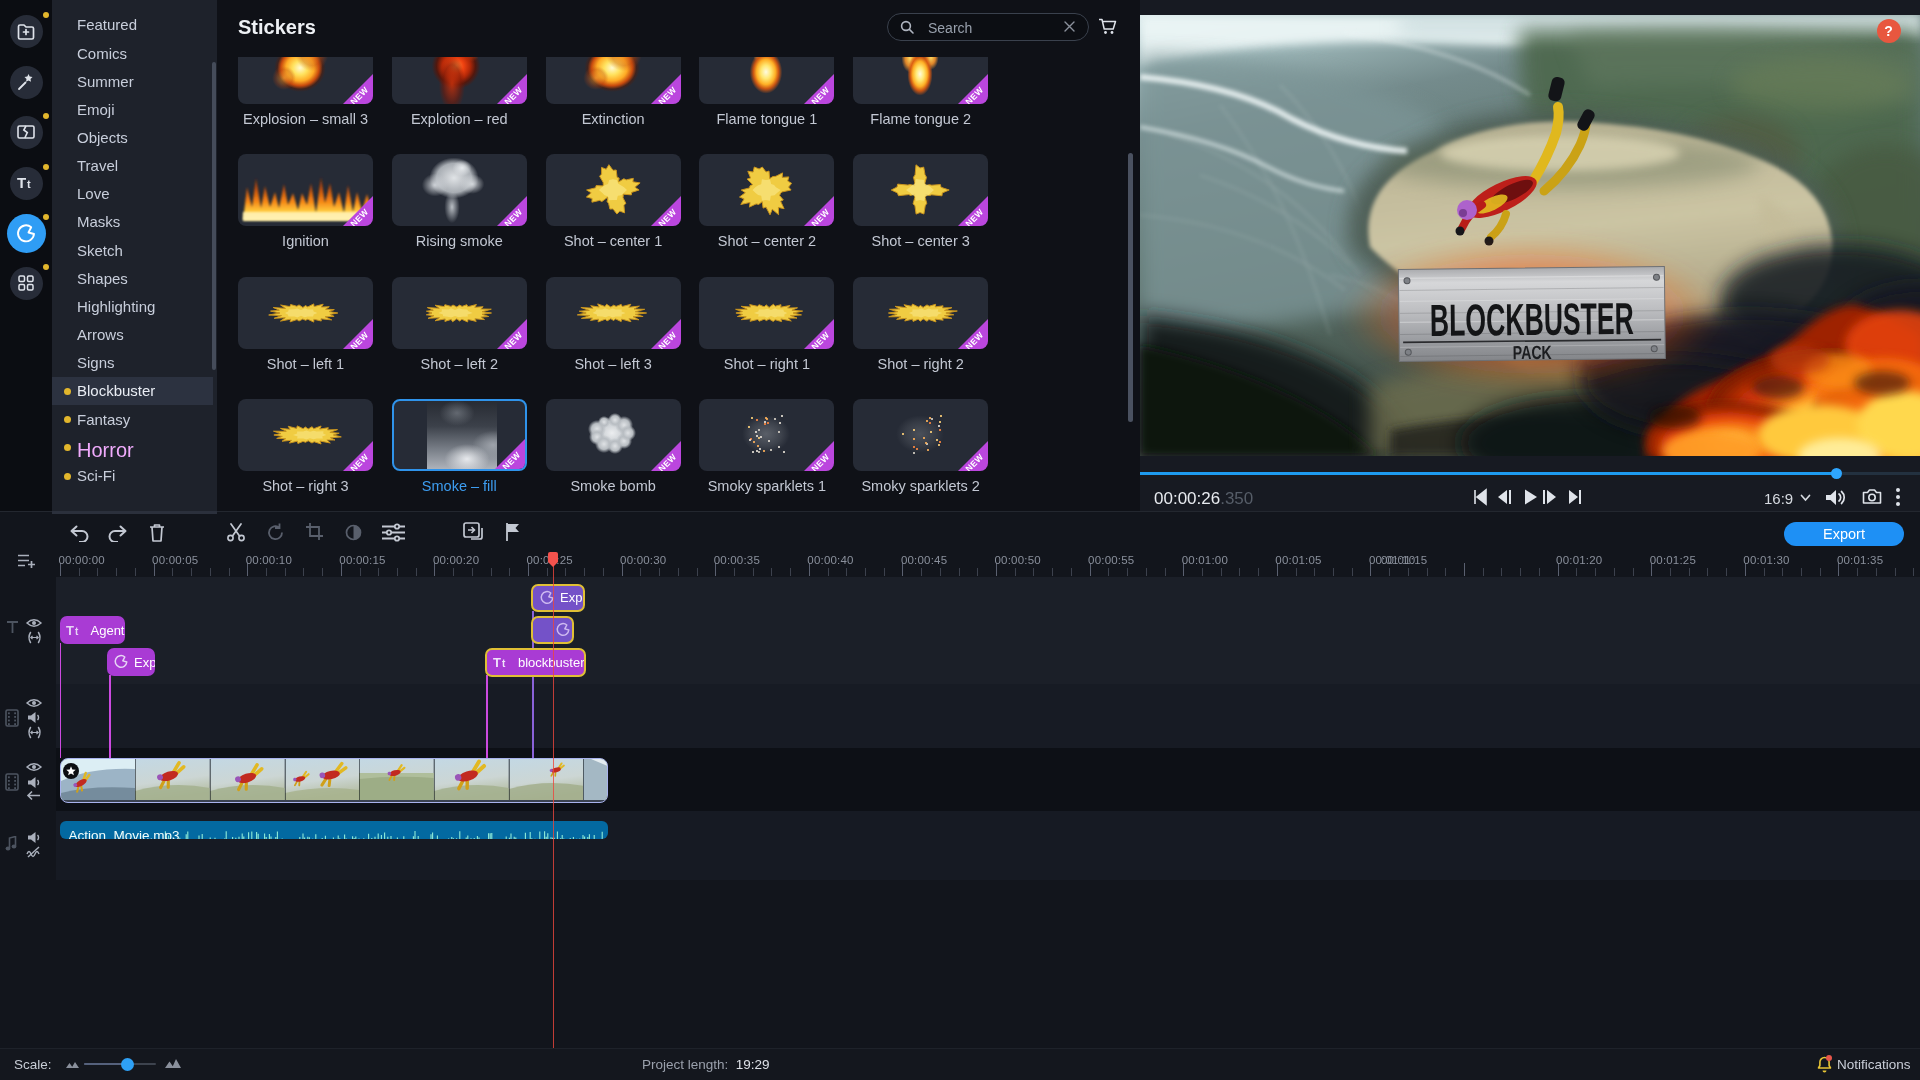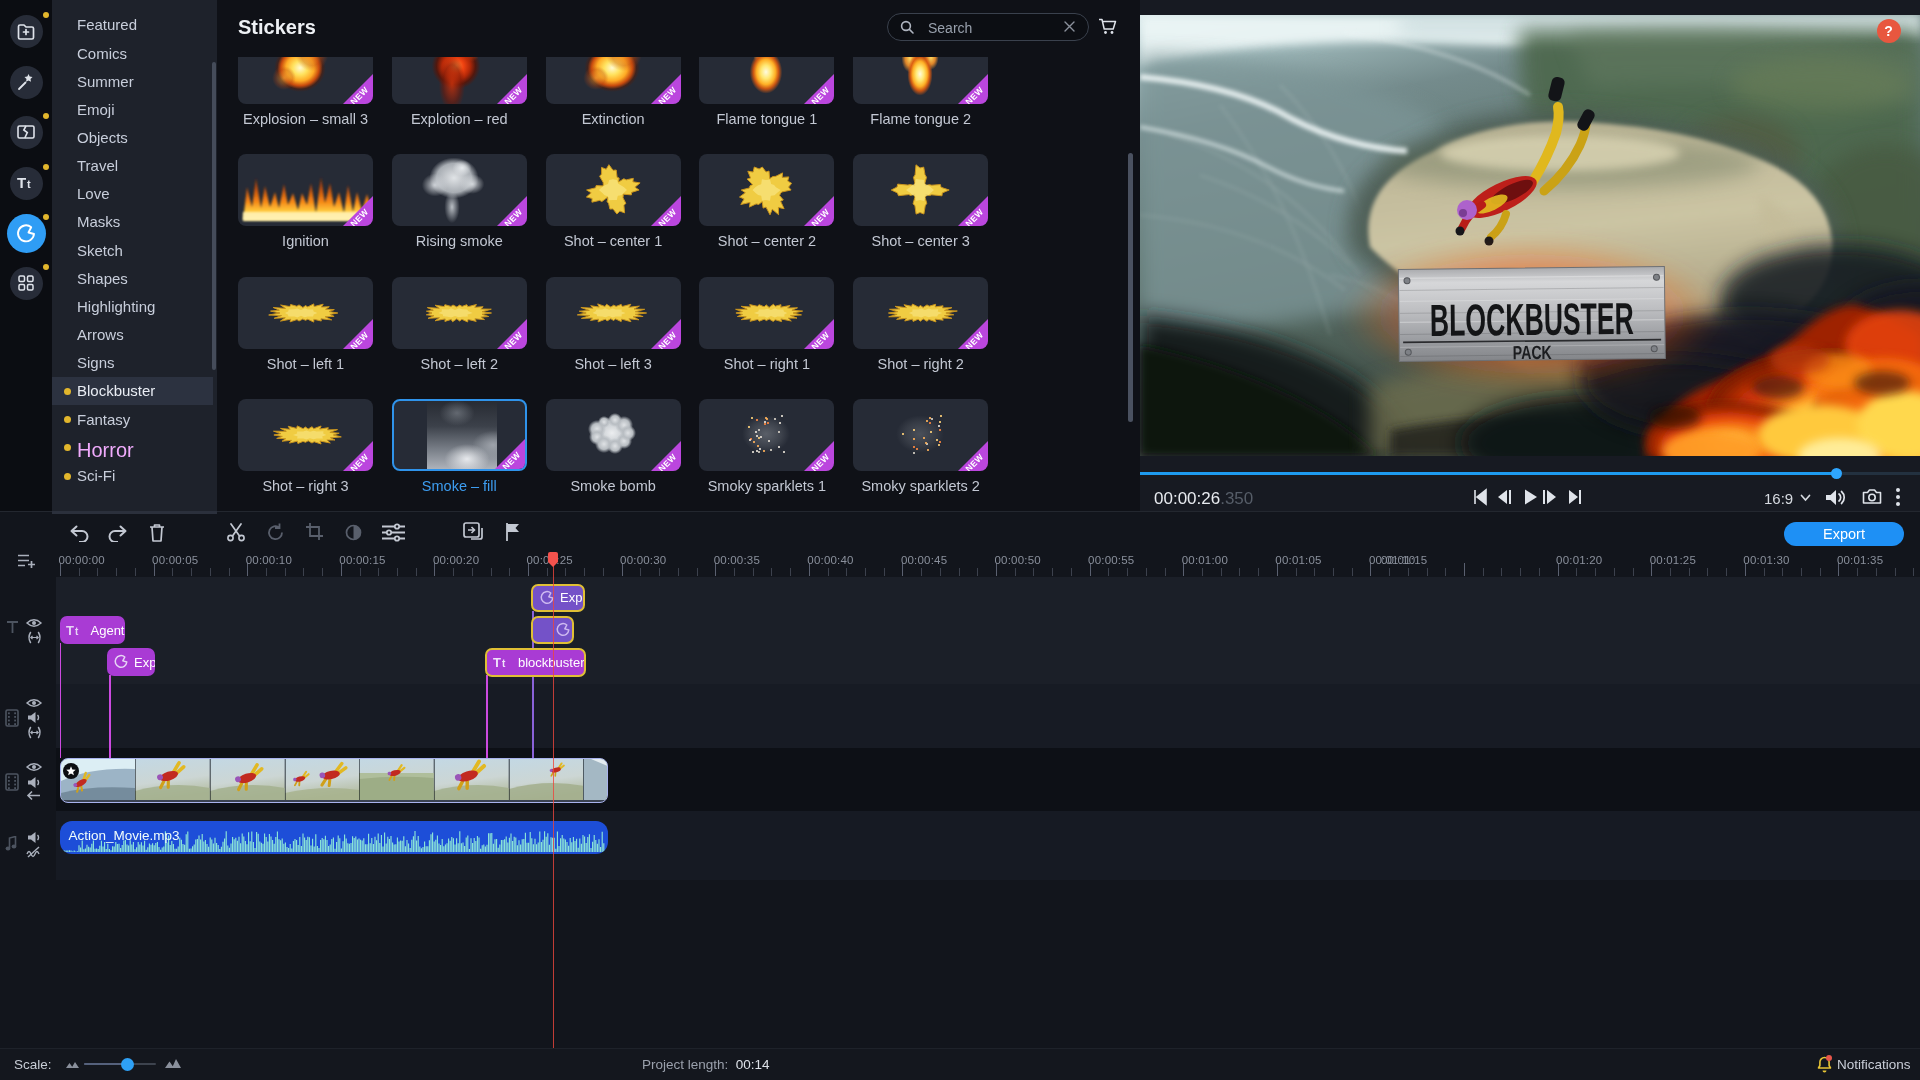--- a/index.html
+++ b/index.html
@@ -919,21 +919,21 @@
         <path d="M8 0 L74.7 28 V0 z" fill="#e4ecf0"></path>
         <path d="M30 41 L74.7 10 V41 z" fill="#c2ced6"></path>
       </svg>
       <div class="abs" style="left:522.9px;top:0;width:1px;height:41px;background:rgba(10,14,20,.55)"></div>
     </div>
     <div class="abs" style="left:63px;top:252px;width:16px;height:16px;border-radius:50%;background:#0c0e12;display:flex;align-items:center;justify-content:center">
       <svg width="10" height="10" viewBox="0 0 10 10">
         <path d="M5 0.3 L6.3 3.4 L9.7 3.7 L7.1 5.9 L7.9 9.2 L5 7.4 L2.1 9.2 L2.9 5.9 L0.3 3.7 L3.7 3.4 z" fill="#fff"></path>
       </svg>
     </div>
-    <div class="abs" style="left:59.5px;top:310px;width:548px;height:33px;border-radius:12px;background:#1d4ed8;overflow:hidden">
+    <div class="abs" style="left:59.5px;top:310px;width:548px;height:18px;border-radius:6px;background:#0369a1;overflow:hidden">
       <svg class="abs" style="left:0;top:0" width="546" height="32" viewBox="0 0 546 32">
         <path d="M3.0 31 v-1.4 M4.6 31 v-1.6 M6.2 31 v-1.6 M7.8 31 v-1.4 M9.4 31 v-1.8 M11.0 31 v-1.5 M12.6 31 v-0.6 M14.2 31 v-1.5 M15.8 31 v-0.6 M17.4 31 v-0.8 M19.0 31 v-6.8 M20.6 31 v-4.5 M22.2 31 v-11.5 M23.8 31 v-2.8 M25.4 31 v-3.5 M27.0 31 v-7.2 M28.6 31 v-5.3 M30.2 31 v-4.6 M31.8 31 v-8.2 M33.4 31 v-11.6 M35.0 31 v-3.3 M36.6 31 v-3.6 M38.2 31 v-2.9 M39.8 31 v-6.3 M41.4 31 v-11.2 M43.0 31 v-5.6 M44.6 31 v-10.0 M46.2 31 v-3.1 M47.8 31 v-8.2 M49.4 31 v-2.9 M51.0 31 v-1.7 M52.6 31 v-5.8 M54.2 31 v-5.5 M55.8 31 v-10.0 M57.4 31 v-8.1 M59.0 31 v-8.3 M60.6 31 v-4.1 M62.2 31 v-6.9 M63.8 31 v-11.6 M65.4 31 v-11.9 M67.0 31 v-7.6 M68.6 31 v-6.4 M70.2 31 v-11.8 M71.8 31 v-7.5 M73.4 31 v-10.0 M75.0 31 v-2.8 M76.6 31 v-4.7 M78.2 31 v-10.1 M79.8 31 v-7.5 M81.4 31 v-9.8 M83.0 31 v-6.4 M84.6 31 v-11.2 M86.2 31 v-2.3 M87.8 31 v-4.7 M89.4 31 v-8.4 M91.0 31 v-7.2 M92.6 31 v-8.7 M94.2 31 v-6.7 M95.8 31 v-9.1 M97.4 31 v-10.0 M99.0 31 v-5.1 M100.6 31 v-2.2 M102.2 31 v-4.4 M103.8 31 v-5.5 M105.4 31 v-20.8 M107.0 31 v-9.4 M108.6 31 v-16.6 M110.2 31 v-6.9 M111.8 31 v-11.1 M113.4 31 v-8.0 M115.0 31 v-3.3 M116.6 31 v-3.2 M118.2 31 v-5.6 M119.8 31 v-14.3 M121.4 31 v-12.2 M123.0 31 v-8.1 M124.6 31 v-7.2 M126.2 31 v-17.7 M127.8 31 v-20.4 M129.4 31 v-3.3 M131.0 31 v-3.4 M132.6 31 v-5.7 M134.2 31 v-7.5 M135.8 31 v-12.4 M137.4 31 v-13.0 M139.0 31 v-16.4 M140.6 31 v-12.5 M142.2 31 v-18.1 M143.8 31 v-10.4 M145.4 31 v-11.9 M147.0 31 v-7.9 M148.6 31 v-5.3 M150.2 31 v-14.6 M151.8 31 v-12.5 M153.4 31 v-8.5 M155.0 31 v-14.3 M156.6 31 v-8.9 M158.2 31 v-7.0 M159.8 31 v-3.1 M161.4 31 v-5.3 M163.0 31 v-10.2 M164.6 31 v-13.6 M166.2 31 v-20.8 M167.8 31 v-6.4 M169.4 31 v-4.3 M171.0 31 v-8.5 M172.6 31 v-15.0 M174.2 31 v-12.8 M175.8 31 v-14.3 M177.4 31 v-11.3 M179.0 31 v-15.2 M180.6 31 v-8.7 M182.2 31 v-18.6 M183.8 31 v-15.6 M185.4 31 v-10.9 M187.0 31 v-7.7 M188.6 31 v-19.7 M190.2 31 v-10.8 M191.8 31 v-20.6 M193.4 31 v-10.1 M195.0 31 v-4.0 M196.6 31 v-20.1 M198.2 31 v-18.2 M199.8 31 v-10.5 M201.4 31 v-9.2 M203.0 31 v-8.2 M204.6 31 v-18.6 M206.2 31 v-14.9 M207.8 31 v-10.4 M209.4 31 v-18.1 M211.0 31 v-15.6 M212.6 31 v-12.1 M214.2 31 v-8.2 M215.8 31 v-15.0 M217.4 31 v-20.6 M219.0 31 v-12.8 M220.6 31 v-11.7 M222.2 31 v-13.5 M223.8 31 v-8.3 M225.4 31 v-9.5 M227.0 31 v-5.1 M228.6 31 v-3.9 M230.2 31 v-8.0 M231.8 31 v-3.4 M233.4 31 v-11.1 M235.0 31 v-13.0 M236.6 31 v-12.1 M238.2 31 v-6.9 M239.8 31 v-15.1 M241.4 31 v-6.1 M243.0 31 v-18.5 M244.6 31 v-14.6 M246.2 31 v-12.0 M247.8 31 v-15.3 M249.4 31 v-14.8 M251.0 31 v-6.6 M252.6 31 v-13.2 M254.2 31 v-5.4 M255.8 31 v-17.8 M257.4 31 v-6.1 M259.0 31 v-4.1 M260.6 31 v-12.1 M262.2 31 v-14.1 M263.8 31 v-12.8 M265.4 31 v-16.3 M267.0 31 v-11.9 M268.6 31 v-6.1 M270.2 31 v-7.4 M271.8 31 v-13.0 M273.4 31 v-14.4 M275.0 31 v-3.3 M276.6 31 v-9.9 M278.2 31 v-16.4 M279.8 31 v-13.8 M281.4 31 v-3.6 M283.0 31 v-10.8 M284.6 31 v-17.5 M286.2 31 v-13.4 M287.8 31 v-8.7 M289.4 31 v-8.3 M291.0 31 v-9.1 M292.6 31 v-15.8 M294.2 31 v-14.1 M295.8 31 v-15.6 M297.4 31 v-12.4 M299.0 31 v-13.4 M300.6 31 v-12.2 M302.2 31 v-11.5 M303.8 31 v-13.8 M305.4 31 v-7.8 M307.0 31 v-7.7 M308.6 31 v-18.2 M310.2 31 v-8.8 M311.8 31 v-13.9 M313.4 31 v-7.9 M315.0 31 v-15.3 M316.6 31 v-11.8 M318.2 31 v-18.6 M319.8 31 v-9.0 M321.4 31 v-17.0 M323.0 31 v-5.5 M324.6 31 v-19.4 M326.2 31 v-8.6 M327.8 31 v-15.2 M329.4 31 v-13.1 M331.0 31 v-16.0 M332.6 31 v-9.5 M334.2 31 v-7.5 M335.8 31 v-7.8 M337.4 31 v-14.4 M339.0 31 v-10.4 M340.6 31 v-11.4 M342.2 31 v-11.3 M343.8 31 v-15.7 M345.4 31 v-5.8 M347.0 31 v-11.9 M348.6 31 v-8.5 M350.2 31 v-4.0 M351.8 31 v-12.2 M353.4 31 v-15.7 M355.0 31 v-21.0 M356.6 31 v-11.5 M358.2 31 v-15.9 M359.8 31 v-5.4 M361.4 31 v-3.8 M363.0 31 v-5.1 M364.6 31 v-10.4 M366.2 31 v-5.8 M367.8 31 v-5.7 M369.4 31 v-11.8 M371.0 31 v-17.7 M372.6 31 v-19.4 M374.2 31 v-10.6 M375.8 31 v-12.3 M377.4 31 v-16.5 M379.0 31 v-8.4 M380.6 31 v-7.1 M382.2 31 v-12.9 M383.8 31 v-5.8 M385.4 31 v-7.5 M387.0 31 v-8.7 M388.6 31 v-13.4 M390.2 31 v-11.2 M391.8 31 v-15.1 M393.4 31 v-13.7 M395.0 31 v-7.6 M396.6 31 v-13.8 M398.2 31 v-8.7 M399.8 31 v-20.7 M401.4 31 v-8.8 M403.0 31 v-9.4 M404.6 31 v-5.9 M406.2 31 v-14.5 M407.8 31 v-16.6 M409.4 31 v-3.0 M411.0 31 v-13.7 M412.6 31 v-9.0 M414.2 31 v-13.9 M415.8 31 v-11.0 M417.4 31 v-16.0 M419.0 31 v-14.6 M420.6 31 v-3.2 M422.2 31 v-6.7 M423.8 31 v-7.5 M425.4 31 v-5.6 M427.0 31 v-7.3 M428.6 31 v-18.8 M430.2 31 v-18.7 M431.8 31 v-19.1 M433.4 31 v-8.2 M435.0 31 v-12.8 M436.6 31 v-13.1 M438.2 31 v-4.2 M439.8 31 v-7.5 M441.4 31 v-11.9 M443.0 31 v-11.9 M444.6 31 v-12.8 M446.2 31 v-15.4 M447.8 31 v-9.5 M449.4 31 v-14.3 M451.0 31 v-18.4 M452.6 31 v-11.0 M454.2 31 v-15.2 M455.8 31 v-14.6 M457.4 31 v-6.8 M459.0 31 v-11.7 M460.6 31 v-7.4 M462.2 31 v-12.7 M463.8 31 v-13.1 M465.4 31 v-19.3 M467.0 31 v-9.2 M468.6 31 v-9.3 M470.2 31 v-20.0 M471.8 31 v-13.7 M473.4 31 v-7.7 M475.0 31 v-13.3 M476.6 31 v-7.8 M478.2 31 v-9.4 M479.8 31 v-20.6 M481.4 31 v-10.0 M483.0 31 v-12.2 M484.6 31 v-20.7 M486.2 31 v-15.2 M487.8 31 v-18.8 M489.4 31 v-7.2 M491.0 31 v-14.7 M492.6 31 v-14.3 M494.2 31 v-14.3 M495.8 31 v-3.2 M497.4 31 v-20.5 M499.0 31 v-6.0 M500.6 31 v-13.8 M502.2 31 v-17.0 M503.8 31 v-13.4 M505.4 31 v-12.4 M507.0 31 v-10.1 M508.6 31 v-6.3 M510.2 31 v-14.0 M511.8 31 v-9.7 M513.4 31 v-15.0 M515.0 31 v-10.9 M516.6 31 v-13.2 M518.2 31 v-4.3 M519.8 31 v-13.6 M521.4 31 v-8.3 M523.0 31 v-17.0 M524.6 31 v-15.4 M526.2 31 v-8.9 M527.8 31 v-15.1 M529.4 31 v-17.7 M531.0 31 v-4.0 M532.6 31 v-10.2 M534.2 31 v-17.1 M535.8 31 v-12.0 M537.4 31 v-8.2 M539.0 31 v-12.7 M540.6 31 v-5.1 M542.2 31 v-20.3 M543.8 31 v-8.7" stroke="#90ecd8" stroke-width="1.1"></path>
       </svg>
       <div class="abs" style="left:9px;top:7px;font-size:13.5px;color:#f2fefb">Action_Movie.mp3</div>
     </div>
     <div class="abs" style="left:552.6px;top:42px;width:1px;height:495px;background:rgba(236,70,60,.8)"></div>
     <svg class="abs" style="left:547px;top:40px" width="12" height="17" viewBox="0 0 12 17">
       <path d="M1 3 a2 2 0 0 1 2-2 h6 a2 2 0 0 1 2 2 v8 L6 16 L1 11 z" fill="#f4524d"></path>
     </svg>
   </div>
@@ -941,19 +941,19 @@
     <div class="abs" style="left:14px;top:8px;font-size:13.5px;color:#c7ccd5">Scale:</div>
     <svg class="abs" style="left:66px;top:11px" width="13" height="8" viewBox="0 0 13 8">
       <path d="M0 8 L3.5 3 L7 8 z M5.5 8 L9 2 L13 8 z" fill="#8a909c"></path>
     </svg>
     <div class="abs" style="left:84px;top:14px;width:72px;height:2px;background:#3d434e;border-radius:1px"></div>
     <div class="abs" style="left:84px;top:14px;width:43px;height:2px;background:#55617c;border-radius:1px"></div>
     <div class="abs" style="left:121px;top:9px;width:13px;height:13px;border-radius:50%;background:#2ea0f5"></div>
     <svg class="abs" style="left:165px;top:9px" width="16" height="10" viewBox="0 0 16 10">
       <path d="M0 10 L4.5 3.5 L9 10 z M7 10 L11 1 L16 10 z" fill="#8a909c"></path>
     </svg>
-    <div class="abs" style="left:642px;top:8px;font-size:13.5px;color:#9aa0ac">Project length:&nbsp;&nbsp;<span style="color:#dde1e8">00:14</span></div>
+    <div class="abs" style="left:642px;top:8px;font-size:13.5px;color:#9aa0ac">Project length:&nbsp;&nbsp;<span style="color:#dde1e8">19:29</span></div>
     <svg class="abs" style="left:1817px;top:7px" width="15" height="17" viewBox="0 0 15 17">
       <path d="M7.5 1.5 a4.6 4.6 0 0 1 4.6 4.6 v3.4 l1.4 2.5 H1.5 l1.4 -2.5 V6.1 a4.6 4.6 0 0 1 4.6 -4.6 z" fill="none" stroke="#e7c435" stroke-width="1.6" stroke-linejoin="round"></path>
       <path d="M5.5 14.5 a2 2 0 0 0 4 0" fill="#e7c435"></path>
     </svg>
     <div class="abs" style="left:1826px;top:6px;width:6px;height:6px;border-radius:50%;background:#e8564a"></div>
     <div class="abs" style="left:1837px;top:8px;font-size:13.5px;color:#c9ced8">Notifications</div>
   </div>
 </body></html>

